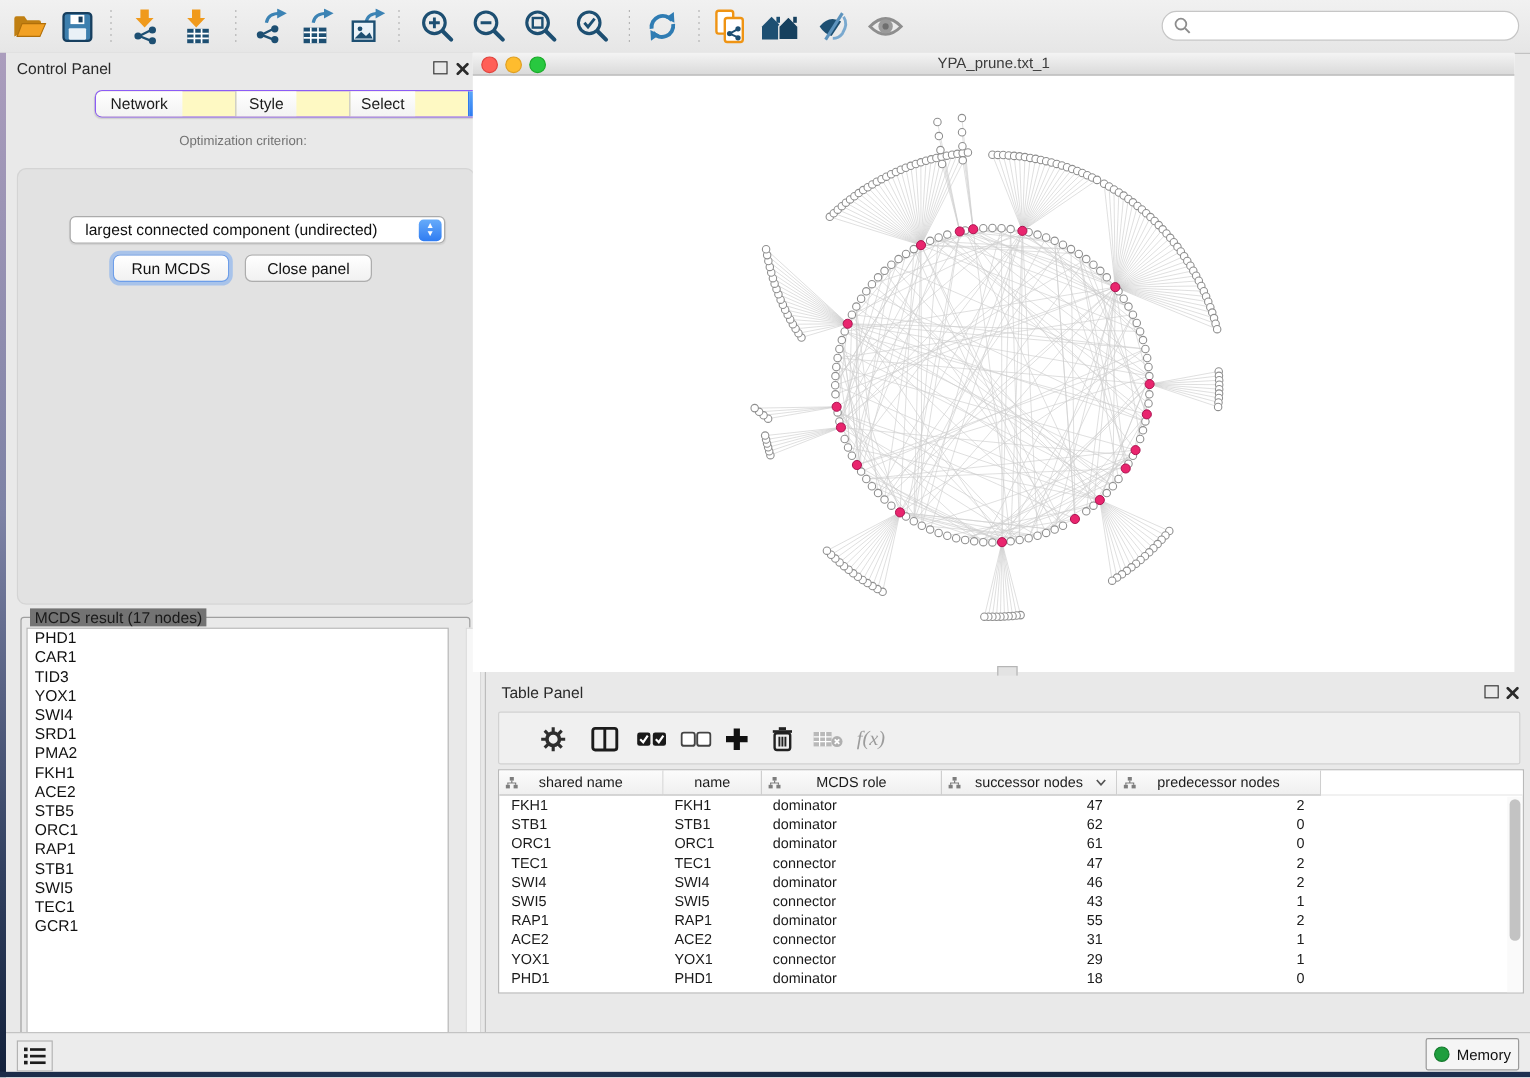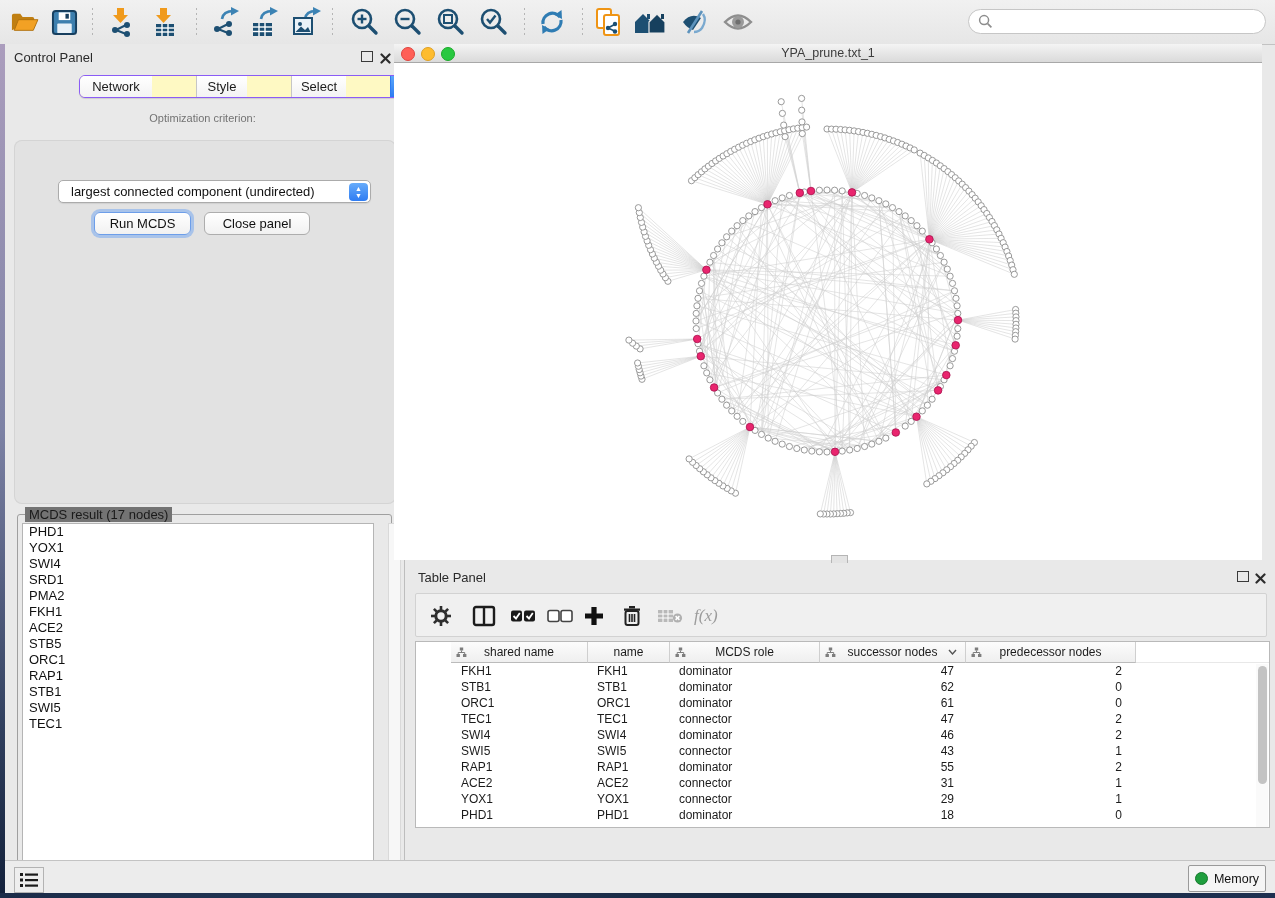--- a/index.html
+++ b/index.html
@@ -37,22 +37,22 @@
   #split-v-handle{position:absolute;left:400px;top:440px;width:8px;height:13px;background:#e3e3e3;border:1px solid #b5b5b5;}
   #split-h-handle{position:absolute;left:831px;top:555px;width:15px;height:8px;background:#e3e3e3;border:1px solid #b5b5b5;}
   
   #net-window{position:absolute;left:394px;top:44px;width:868px;height:516px;background:#fff;}
   #net-titlebar{position:absolute;left:0;top:0;width:868px;height:18px;background:linear-gradient(#f4f4f4,#dadada);border-bottom:1px solid #a8a8a8;}
   .tl{position:absolute;top:3px;width:12px;height:12px;border-radius:50%;}
   #net-title{position:absolute;left:0;top:2px;width:100%;text-align:center;font-size:12.5px;color:#3c3c3c;}
   
   #table-panel{position:absolute;left:407px;top:563px;width:868px;height:297px;background:#e9e9e9;}
   #tp-toolbar{position:absolute;left:8px;top:30px;width:852px;height:44px;background:#f0f0f0;border:1px solid #d2d2d2;border-radius:2px;box-sizing:border-box;}
-  .tpico{position:absolute;top:8px;height:28px;display:flex;align-items:center;justify-content:center;cursor:pointer;}
-  #tp-table{position:absolute;left:8px;top:78px;width:855px;height:187px;background:#fff;border:1px solid #b9b9b9;box-sizing:border-box;overflow:hidden;padding-left:35px;}
+  .tpico{position:absolute;top:8px;height:28px;display:flex;align-items:center;justify-content:center;cursor:pointer;margin-left:20px;}
+  #tp-table{position:absolute;left:8px;top:78px;width:855px;height:187px;background:#fff;border:1px solid #b9b9b9;box-sizing:border-box;overflow:hidden;}
   .thead{display:grid;grid-template-columns:137px 82px 150px 146px 170px 1fr;height:21px;font-size:12px;color:#1c1c1c;}
   .th{position:relative;display:flex;align-items:center;justify-content:center;background:linear-gradient(#fcfcfc,#efefef);border-right:1px solid #cfcfcf;border-bottom:1px solid #bbb;cursor:pointer;}
   .th.nohdr{background:#fff;border-right:none;border-bottom:1px solid #e8e8e8;cursor:default;}
   .th .hico{position:absolute;left:5px;top:5px;}
   .th .sortch{position:absolute;right:8px;top:7px;}
   .trow{display:grid;grid-template-columns:137px 82px 150px 146px 170px 1fr;height:16px;align-items:center;font-size:12px;color:#1b1b1b;cursor:default;}
   .trow .c1{padding-left:10px;}.trow .c2{padding-left:9px;}.trow .c3{padding-left:9px;}
   .trow .c4{text-align:right;padding-right:12px;}.trow .c5{text-align:right;padding-right:14px;}
   #tp-vscroll{position:absolute;right:1px;top:22px;width:12px;height:163px;background:#fafafa;}
   #tp-vthumb{position:absolute;right:1.5px;top:2px;width:9px;height:118px;background:#c3c3c3;border-radius:5px;}
@@ -273,32 +273,35 @@
         <span>Run MCDS</span>
       </div>
     <div class="btn" style="left:199px;top:168px;width:106px">
         <span>Close panel</span>
       </div>
 
     <div id="mcds-fieldset">
       <div id="mcds-legend">MCDS result (17 nodes)</div>
       <div id="mcds-list">
           <div class="li">PHD1</div>
+          <div class="li">CAR1</div>
+          <div class="li">TID3</div>
           <div class="li">YOX1</div>
           <div class="li">SWI4</div>
           <div class="li">SRD1</div>
           <div class="li">PMA2</div>
           <div class="li">FKH1</div>
           <div class="li">ACE2</div>
           <div class="li">STB5</div>
           <div class="li">ORC1</div>
           <div class="li">RAP1</div>
           <div class="li">STB1</div>
           <div class="li">SWI5</div>
           <div class="li">TEC1</div>
+          <div class="li">GCR1</div>
         </div>
       <div id="mcds-scroll"></div>
     </div>
   </div>
 
   <div id="split-v"></div>
   <div id="split-v-handle"></div>
 
   <div id="net-window">
     <div id="net-titlebar">

